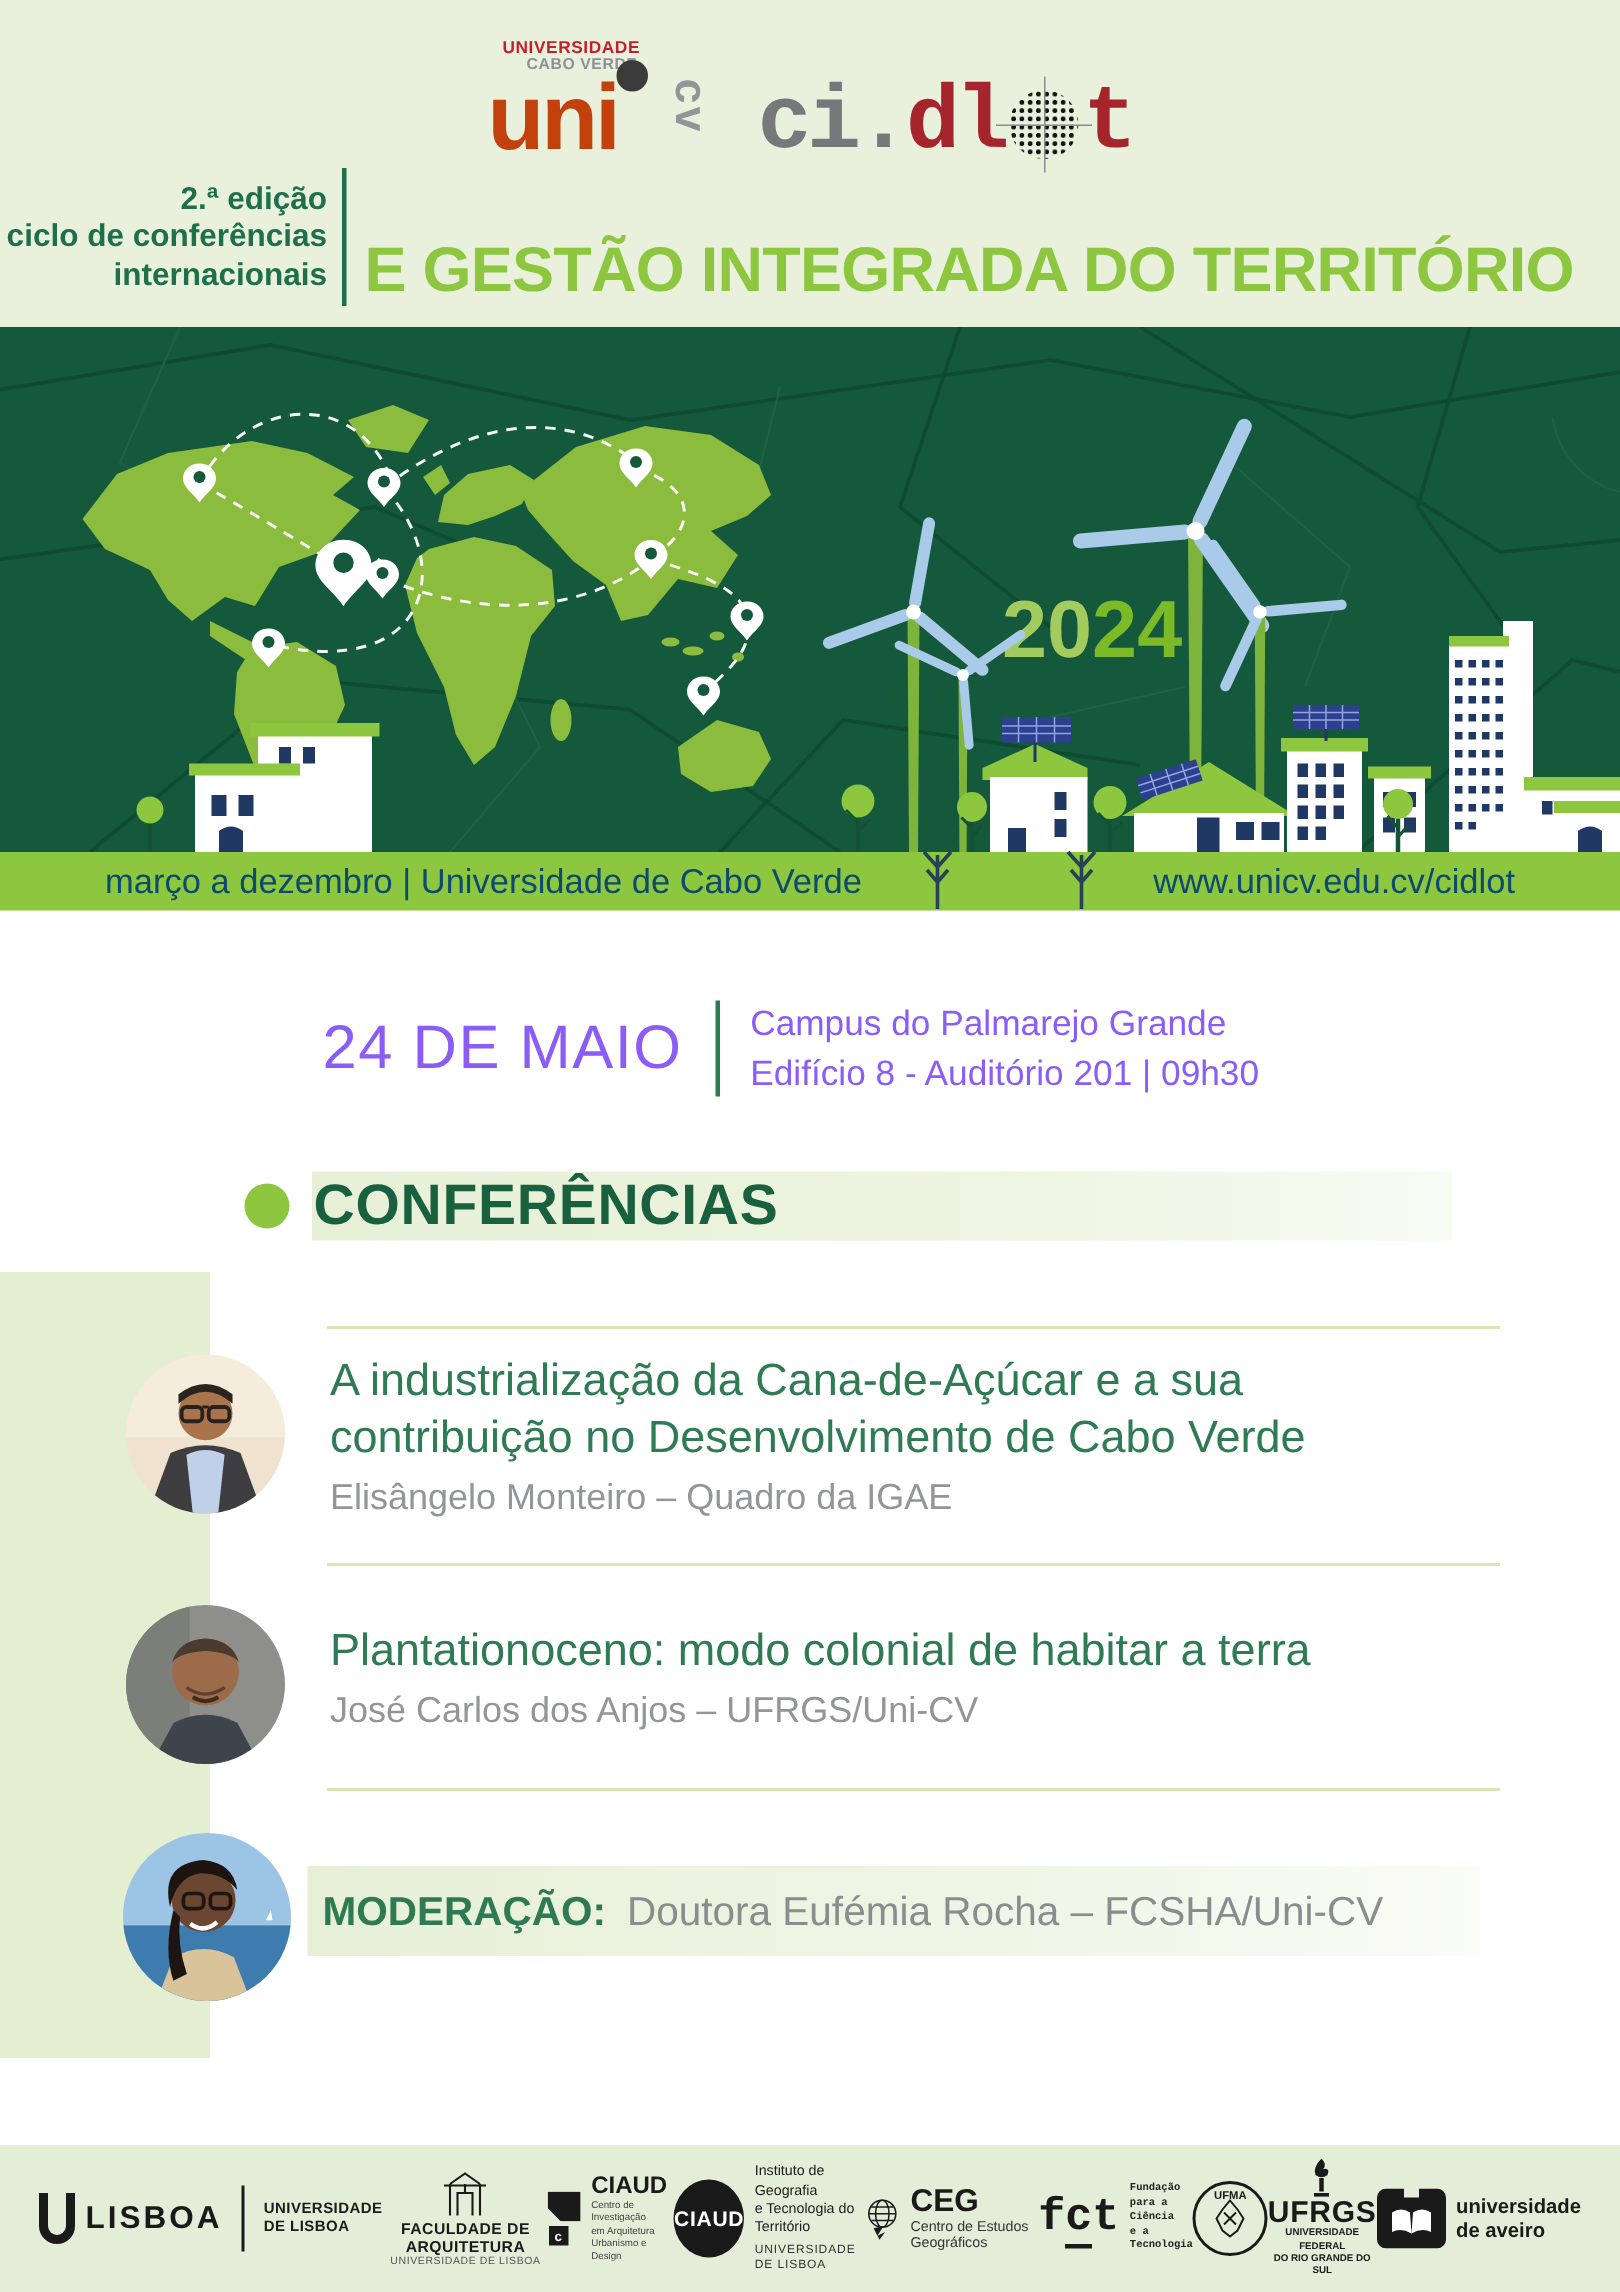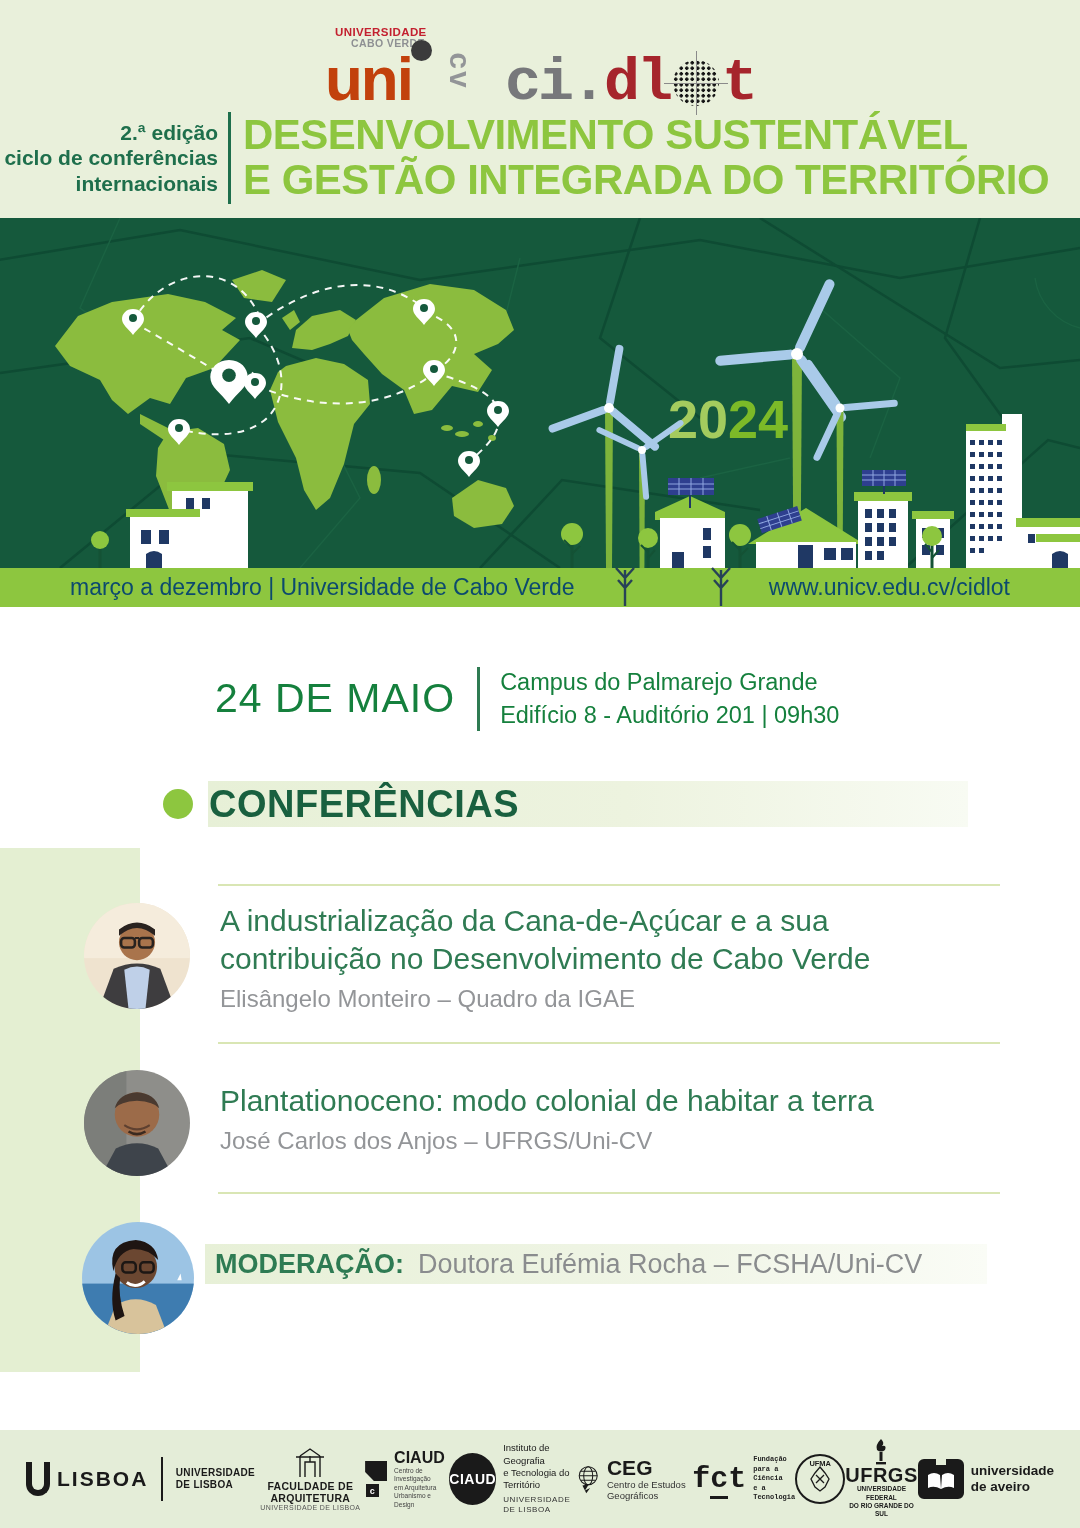--- a/index.html
+++ b/index.html
@@ -34,21 +34,21 @@
 
   
   .banner{position:absolute;left:0;top:218px;width:1080px;height:350px;background:#15593C;}
   .banner svg{display:block;}
   .banner-strip{position:absolute;left:0;top:568px;width:1080px;height:39px;background:#8DC63F;
                 display:flex;align-items:center;justify-content:space-between;padding:0 70px;
                 color:#0c4a6e;font-size:23px;font-weight:500;}
   .strip-sapling{position:absolute;top:-6px;width:26px;height:44px;}
 
   
-  .event-row{position:absolute;left:215px;top:666px;display:flex;align-items:center;color:#15803d;}
+  .event-row{position:absolute;left:215px;top:666px;display:flex;align-items:center;color:#8b5cf6;}
   .event-date{font-size:41px;letter-spacing:1px;font-weight:400;}
   .event-vline{width:3px;height:64px;background:#2E7B52;margin:0 20px 0 22px;}
   .event-venue{font-size:23.5px;line-height:1.4;font-weight:400;}
   .venue-line{display:block;}
 
   
   .conf-bar{position:absolute;left:208px;top:781px;width:760px;height:46px;
             background:linear-gradient(to right,#E7F0D7 0%,#EDF3DF 55%,#F8FBF3 100%);}
   .conf-heading{position:absolute;left:163px;top:781px;display:flex;align-items:center;height:46px;}
   .conf-dot{width:30px;height:30px;border-radius:50%;background:#8DC63F;margin-right:16px;}
@@ -56,21 +56,21 @@
 
   
   .left-band{position:absolute;left:0;top:848px;width:140px;height:524px;background:#E4EFD2;}
   .sep{position:absolute;left:218px;width:782px;height:2px;background:#D9E6B4;}
   .avatar{position:absolute;border-radius:50%;overflow:hidden;}
   .avatar svg{display:block;width:100%;height:100%;}
   .talk{position:absolute;left:220px;}
   .talk-title{color:#2F7B53;font-size:30px;line-height:1.27;font-weight:400;}
   .talk-speaker{color:#939598;font-size:24px;margin-top:7px;font-weight:400;}
 
-  .mod-bar{position:absolute;left:205px;top:1244px;width:782px;height:40px;display:flex;align-items:center;
+  .mod-bar{position:absolute;left:205px;top:1244px;width:782px;height:60px;display:flex;align-items:center;
            background:linear-gradient(to right,#E7F0D7 0%,#F0F5E6 60%,#FAFCF6 100%);padding-left:10px;}
   .mod-label{color:#2E7B53;font-weight:bold;font-size:27px;margin-right:14px;}
   .mod-text{color:#8A8C8E;font-size:27px;}
 
   
   .footer{position:absolute;left:0;top:1430px;width:1080px;height:98px;background:#E4EDD8;
           display:flex;align-items:center;justify-content:space-between;padding:0 26px;color:#1A1A1A;}
   .flogo{display:flex;align-items:center;gap:7px;}
   .ul-u{width:24px;height:34px;border:6px solid #1A1A1A;border-top:none;border-radius:0 0 14px 14px;}
   .ul-name{font-size:21px;font-weight:bold;letter-spacing:2px;}
@@ -135,21 +135,21 @@
       </div>
     </div>
     <div class="title-row">
       <div class="edition">
         <span>2.ª edição</span><br>
         <span>ciclo de conferências</span><br>
         <span>internacionais</span>
       </div>
       <div class="title-vline"></div>
       <div class="main-title">
-        <span>DESENVOLVIMENTO SUSTENTÁVEL</span><br>
+        <br>
         <span>E GESTÃO INTEGRADA DO TERRITÓRIO</span>
       </div>
     </div>
   </div>
 
   <div class="banner">
     <svg width="1080" height="350" viewBox="0 0 1080 350">
       <rect width="1080" height="350" fill="#15593C"></rect>
 
       <g stroke="#0E4B33" stroke-width="2.5" fill="none">

